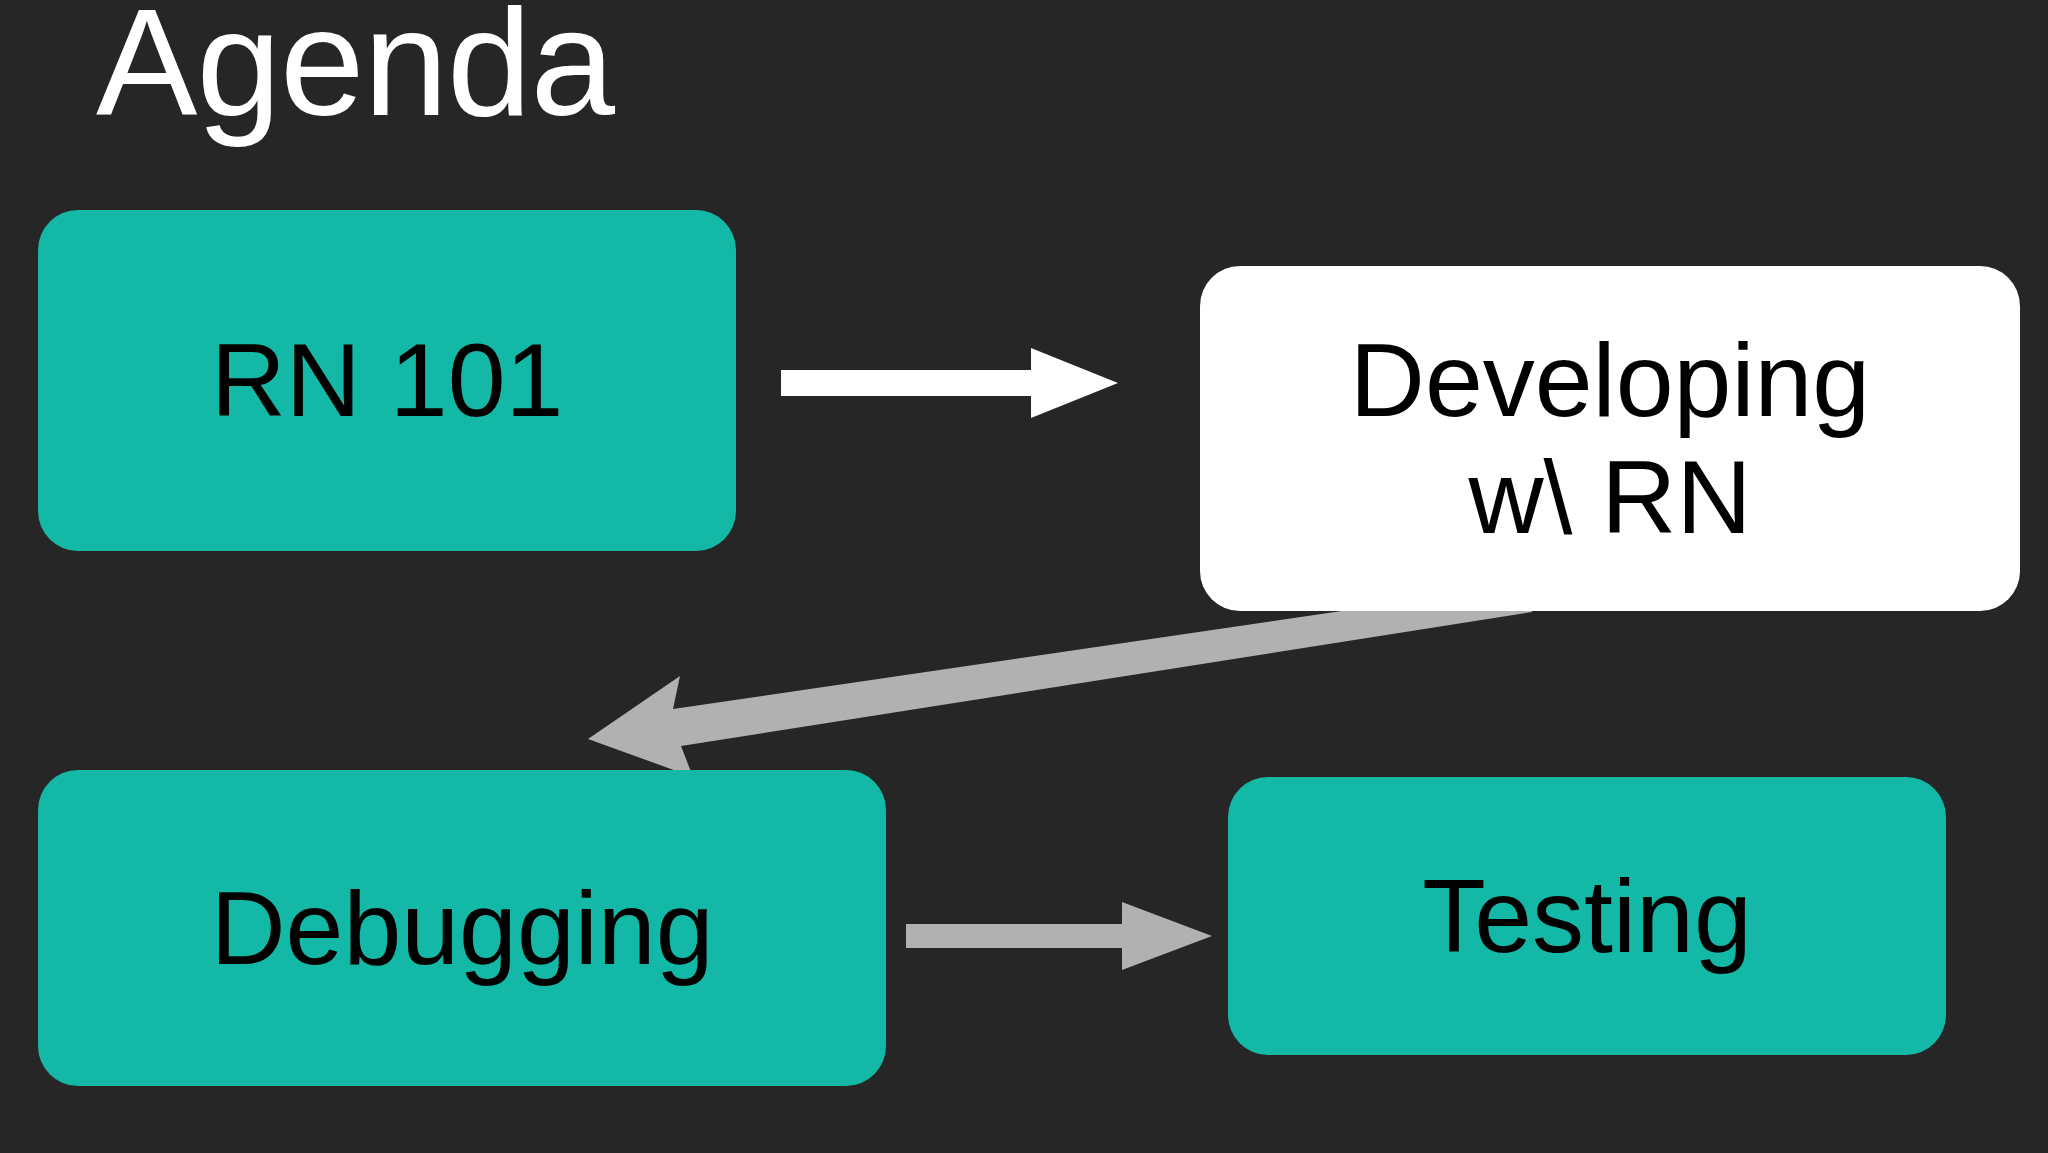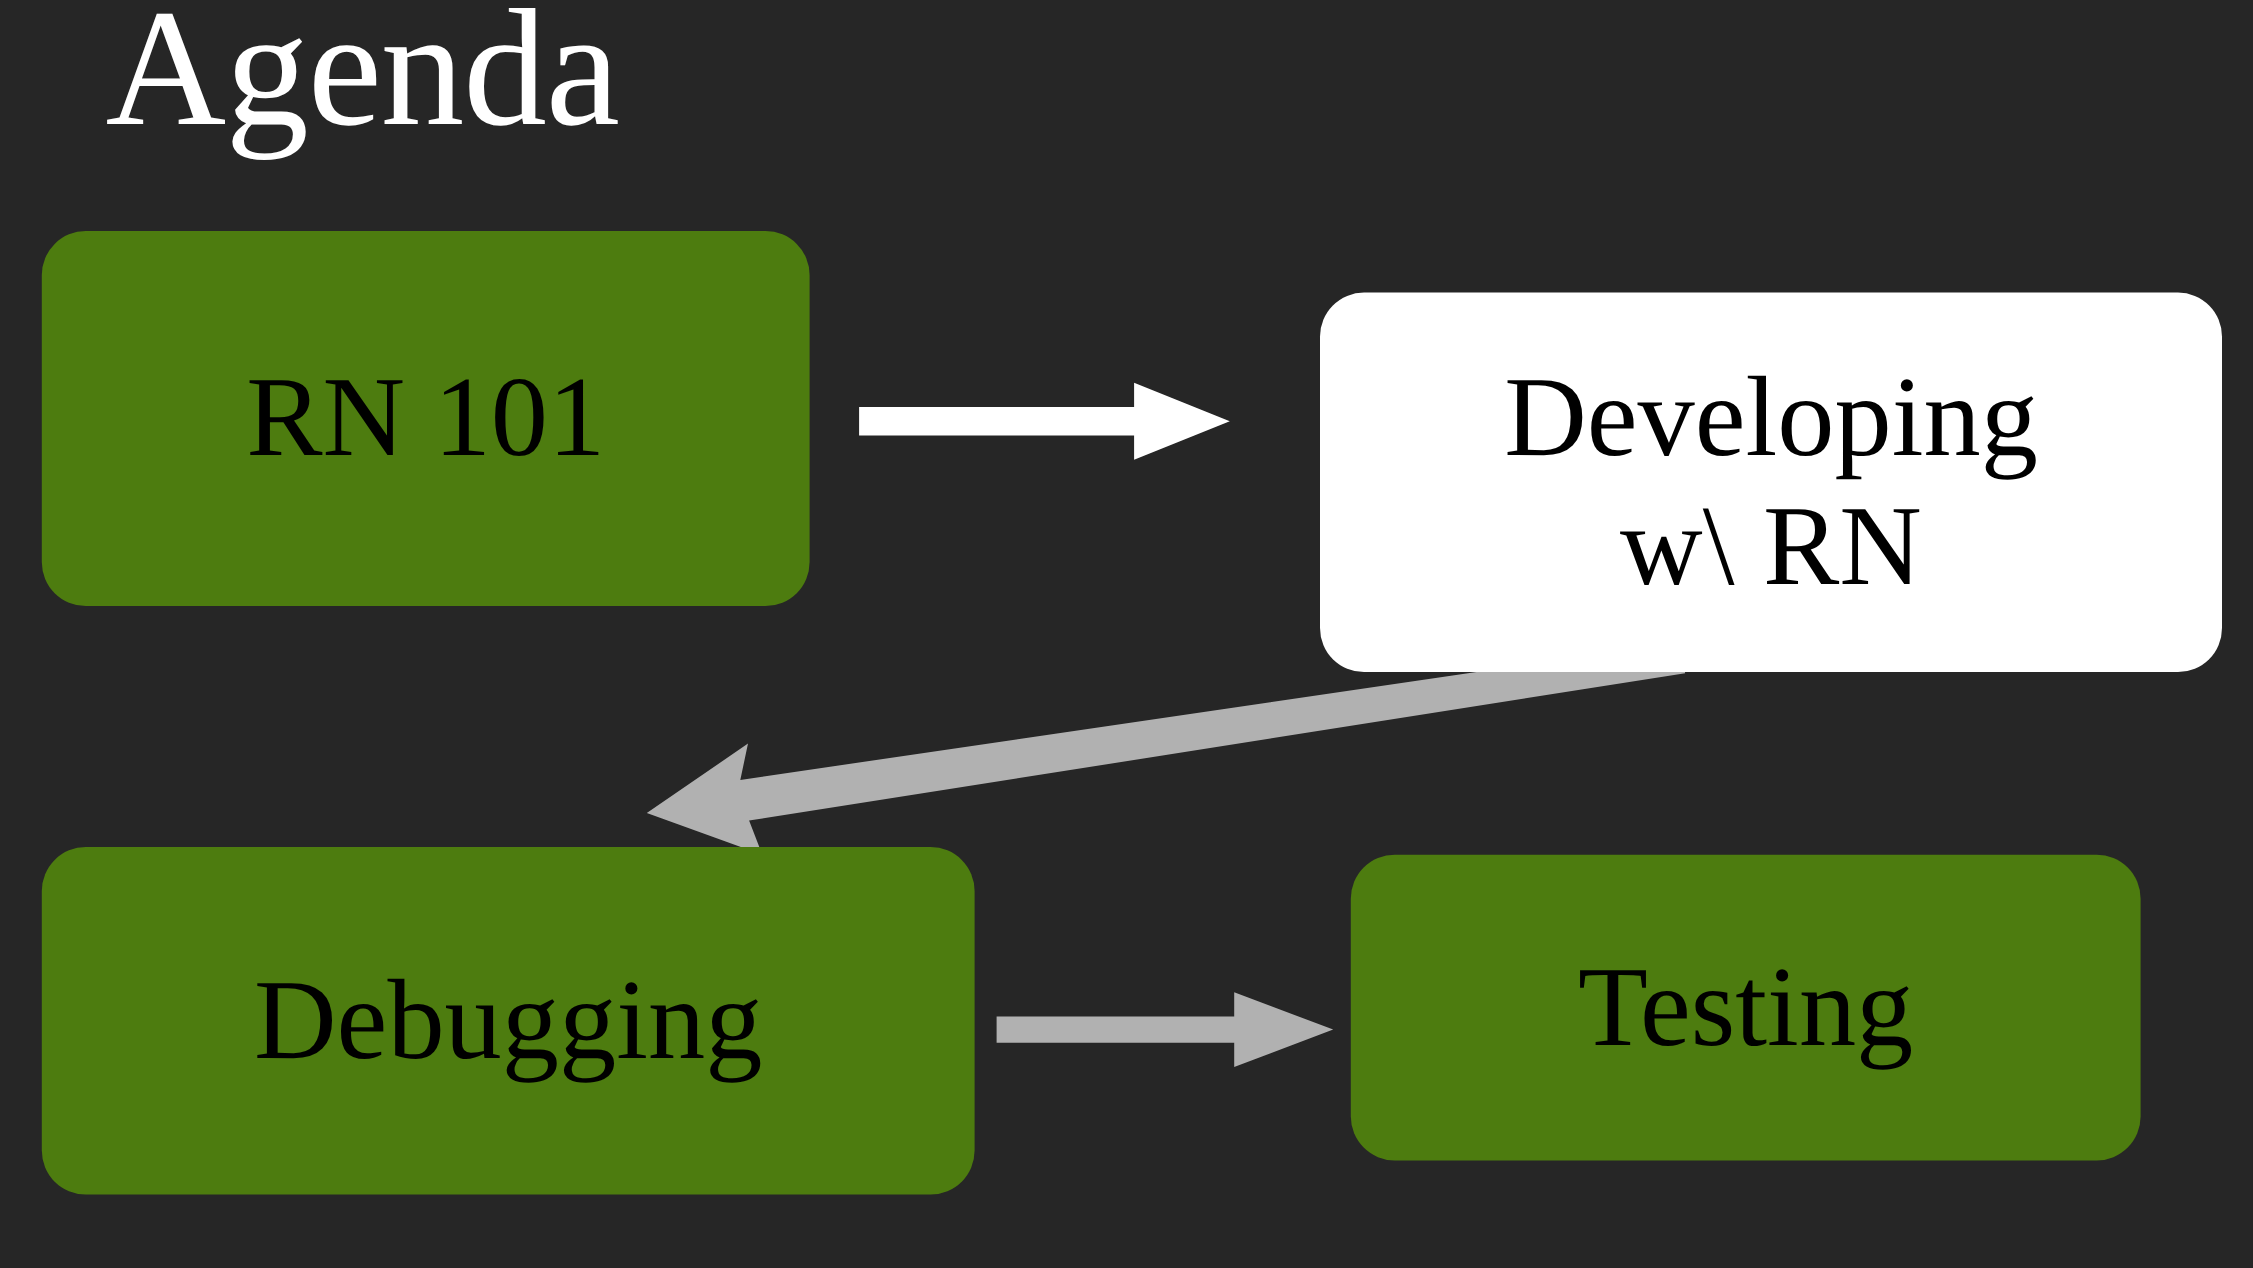--- a/index.html
+++ b/index.html
@@ -6,21 +6,21 @@
     margin: 0;
     padding: 0;
     background: #262626;
   }
   #slide {
     position: relative;
     width: 2048px;
     height: 1153px;
     background: #262626;
     overflow: hidden;
-    font-family: Liberation Serif, serif;
+    font-family: Liberation Sans, sans-serif;
   }
 
   
   .slide-title {
     position: absolute;
     left: 96px;
     top: -14px;
     color: #ffffff;
     font-size: 152px;
     font-weight: 400;
@@ -37,21 +37,21 @@
     align-items: center;
     justify-content: center;
     text-align: center;
     border-radius: 40px;
     box-sizing: border-box;
     color: #000000;
     font-weight: 400;
     line-height: 1.12;
     padding: 4px 12px;
   }
-  .node-gray  { background: #4d7c0f; }
+  .node-gray  { background: #14b8a6; }
   .node-white { background: #ffffff; margin-top: 48px; }
 
   #node-rn101 {
     left: 38px;  top: 210px;
     width: 698px; height: 341px;
     font-size: 104px;
   }
   #node-developing {
     left: 1200px; top: 218px;
     width: 820px; height: 345px;

